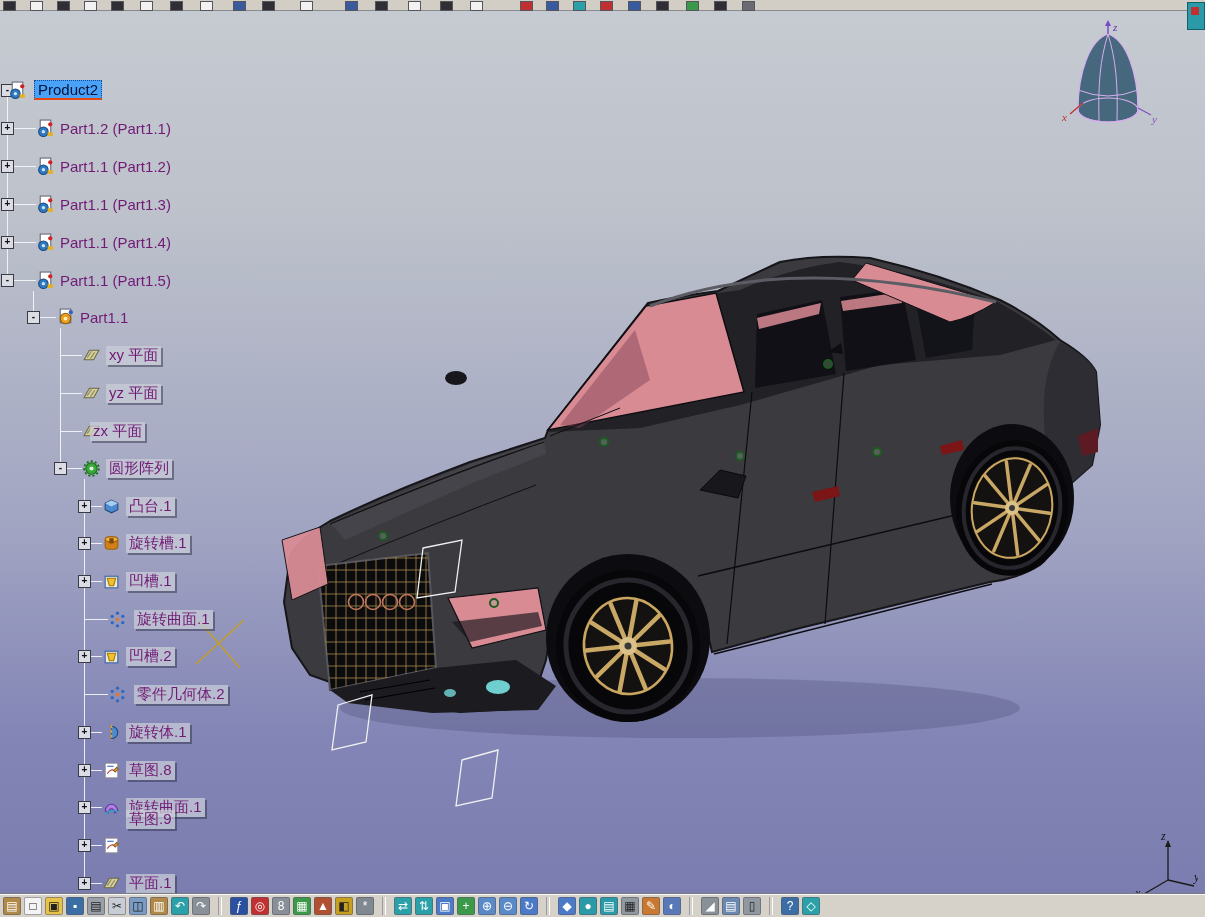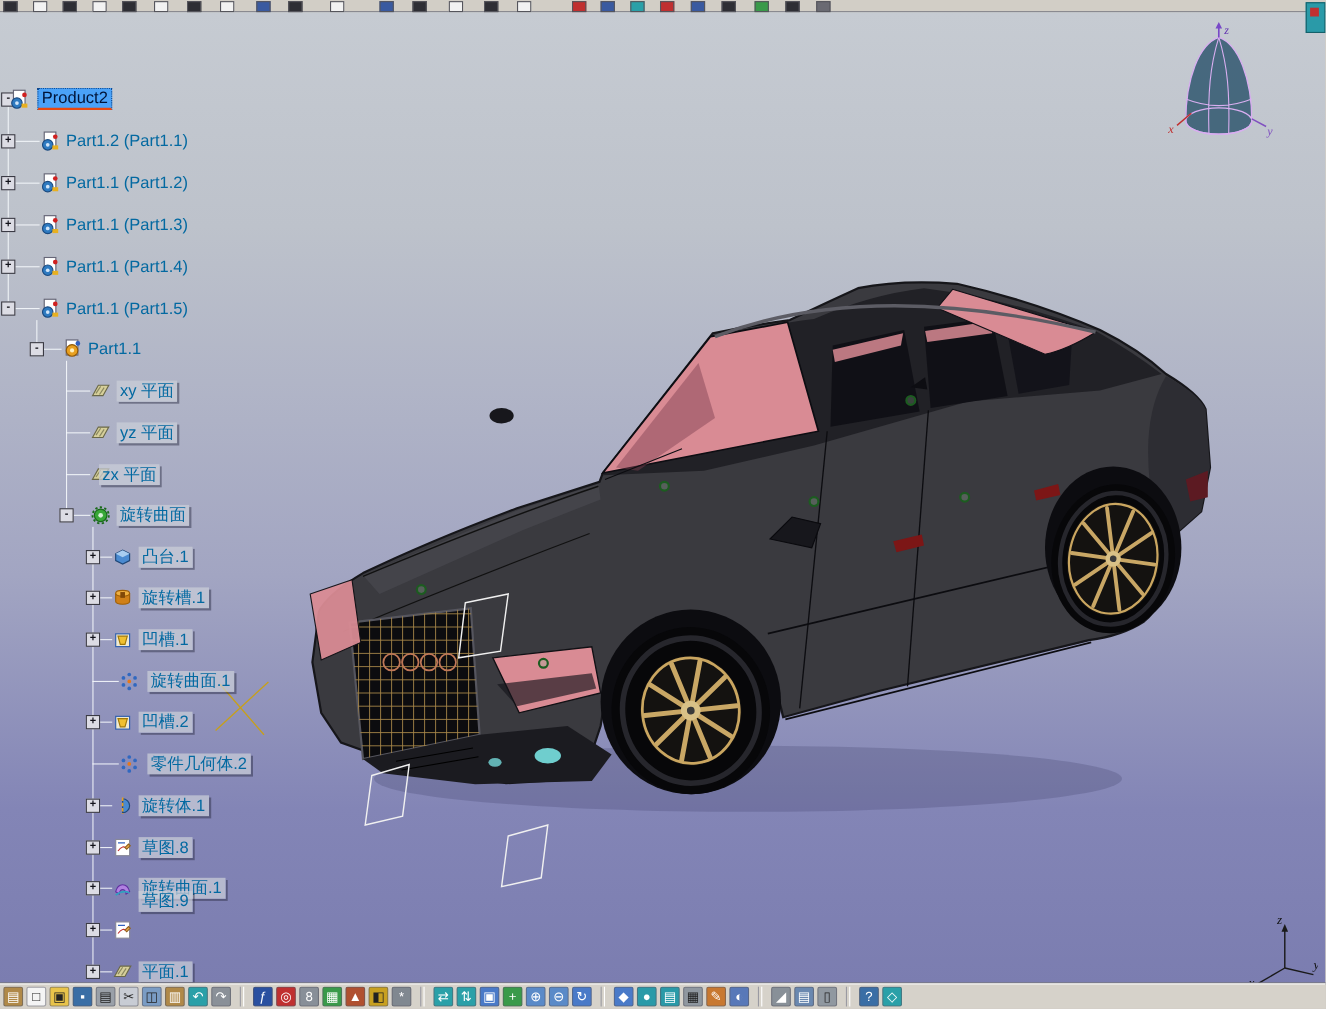--- a/index.html
+++ b/index.html
@@ -16,21 +16,21 @@
   
   #dock{position:absolute;right:0;top:2px;width:16px;height:26px;background:#2a9aa8;border:1px solid #14606a;z-index:9;}
   #dock i{position:absolute;left:3px;top:4px;width:8px;height:8px;background:#c03030;display:block;}
   
   .tl{position:absolute;width:1px;background:rgba(245,248,252,.9);z-index:4;}
   .ts{position:absolute;height:1px;background:rgba(245,248,252,.9);z-index:4;}
   .marker{position:absolute;width:11px;height:11px;border:1px solid #3a3a44;background:#dcdce4;color:#101018;
     font-size:10px;line-height:9px;text-align:center;font-weight:bold;z-index:6;}
   .ticon{position:absolute;width:19px;height:19px;z-index:6;}
   .trow{position:absolute;height:22px;display:flex;align-items:center;z-index:6;}
-  .tlabel{font-size:15px;color:#0369a1;white-space:nowrap;}
+  .tlabel{font-size:15px;color:#701a75;white-space:nowrap;}
   .boxed{background:rgba(203,207,216,.72);box-shadow:2px 2px 0 rgba(42,44,66,.48);padding:0 3px;}
   .sel{background:#4aa2f8;color:#001438;border:1px dotted #104a90;border-bottom:2px solid #e84810;padding:0 3px;}
   
   #car{position:absolute;left:180px;top:240px;z-index:2;}
   #compass{position:absolute;left:1058px;top:20px;z-index:3;}
   #triad{position:absolute;left:1128px;top:828px;z-index:3;}
   
   #btoolbar{position:absolute;left:0;bottom:0;width:1205px;height:22px;background:#d6d2ca;
     border-top:1px solid #f8f8f8;box-shadow:0 -1px 0 #7a7a80;display:flex;align-items:center;gap:3px;
     padding-left:3px;z-index:8;}
@@ -272,21 +272,21 @@
 <div class="trow" style="left:106px;top:344px">
     <span class="tlabel boxed">xy 平面</span>
   </div>
 <div class="trow" style="left:106px;top:382px">
     <span class="tlabel boxed">yz 平面</span>
   </div>
 <div class="trow" style="left:90px;top:420px">
     <span class="tlabel boxed">zx 平面</span>
   </div>
 <div class="trow" style="left:106px;top:457px">
-    <span class="tlabel boxed">旋转曲面</span>
+    <span class="tlabel boxed">圆形阵列</span>
   </div>
 <div class="trow" style="left:126px;top:495px">
     <span class="tlabel boxed">凸台.1</span>
   </div>
 <div class="trow" style="left:126px;top:532px">
     <span class="tlabel boxed">旋转槽.1</span>
   </div>
 <div class="trow" style="left:126px;top:570px">
     <span class="tlabel boxed">凹槽.1</span>
   </div>

